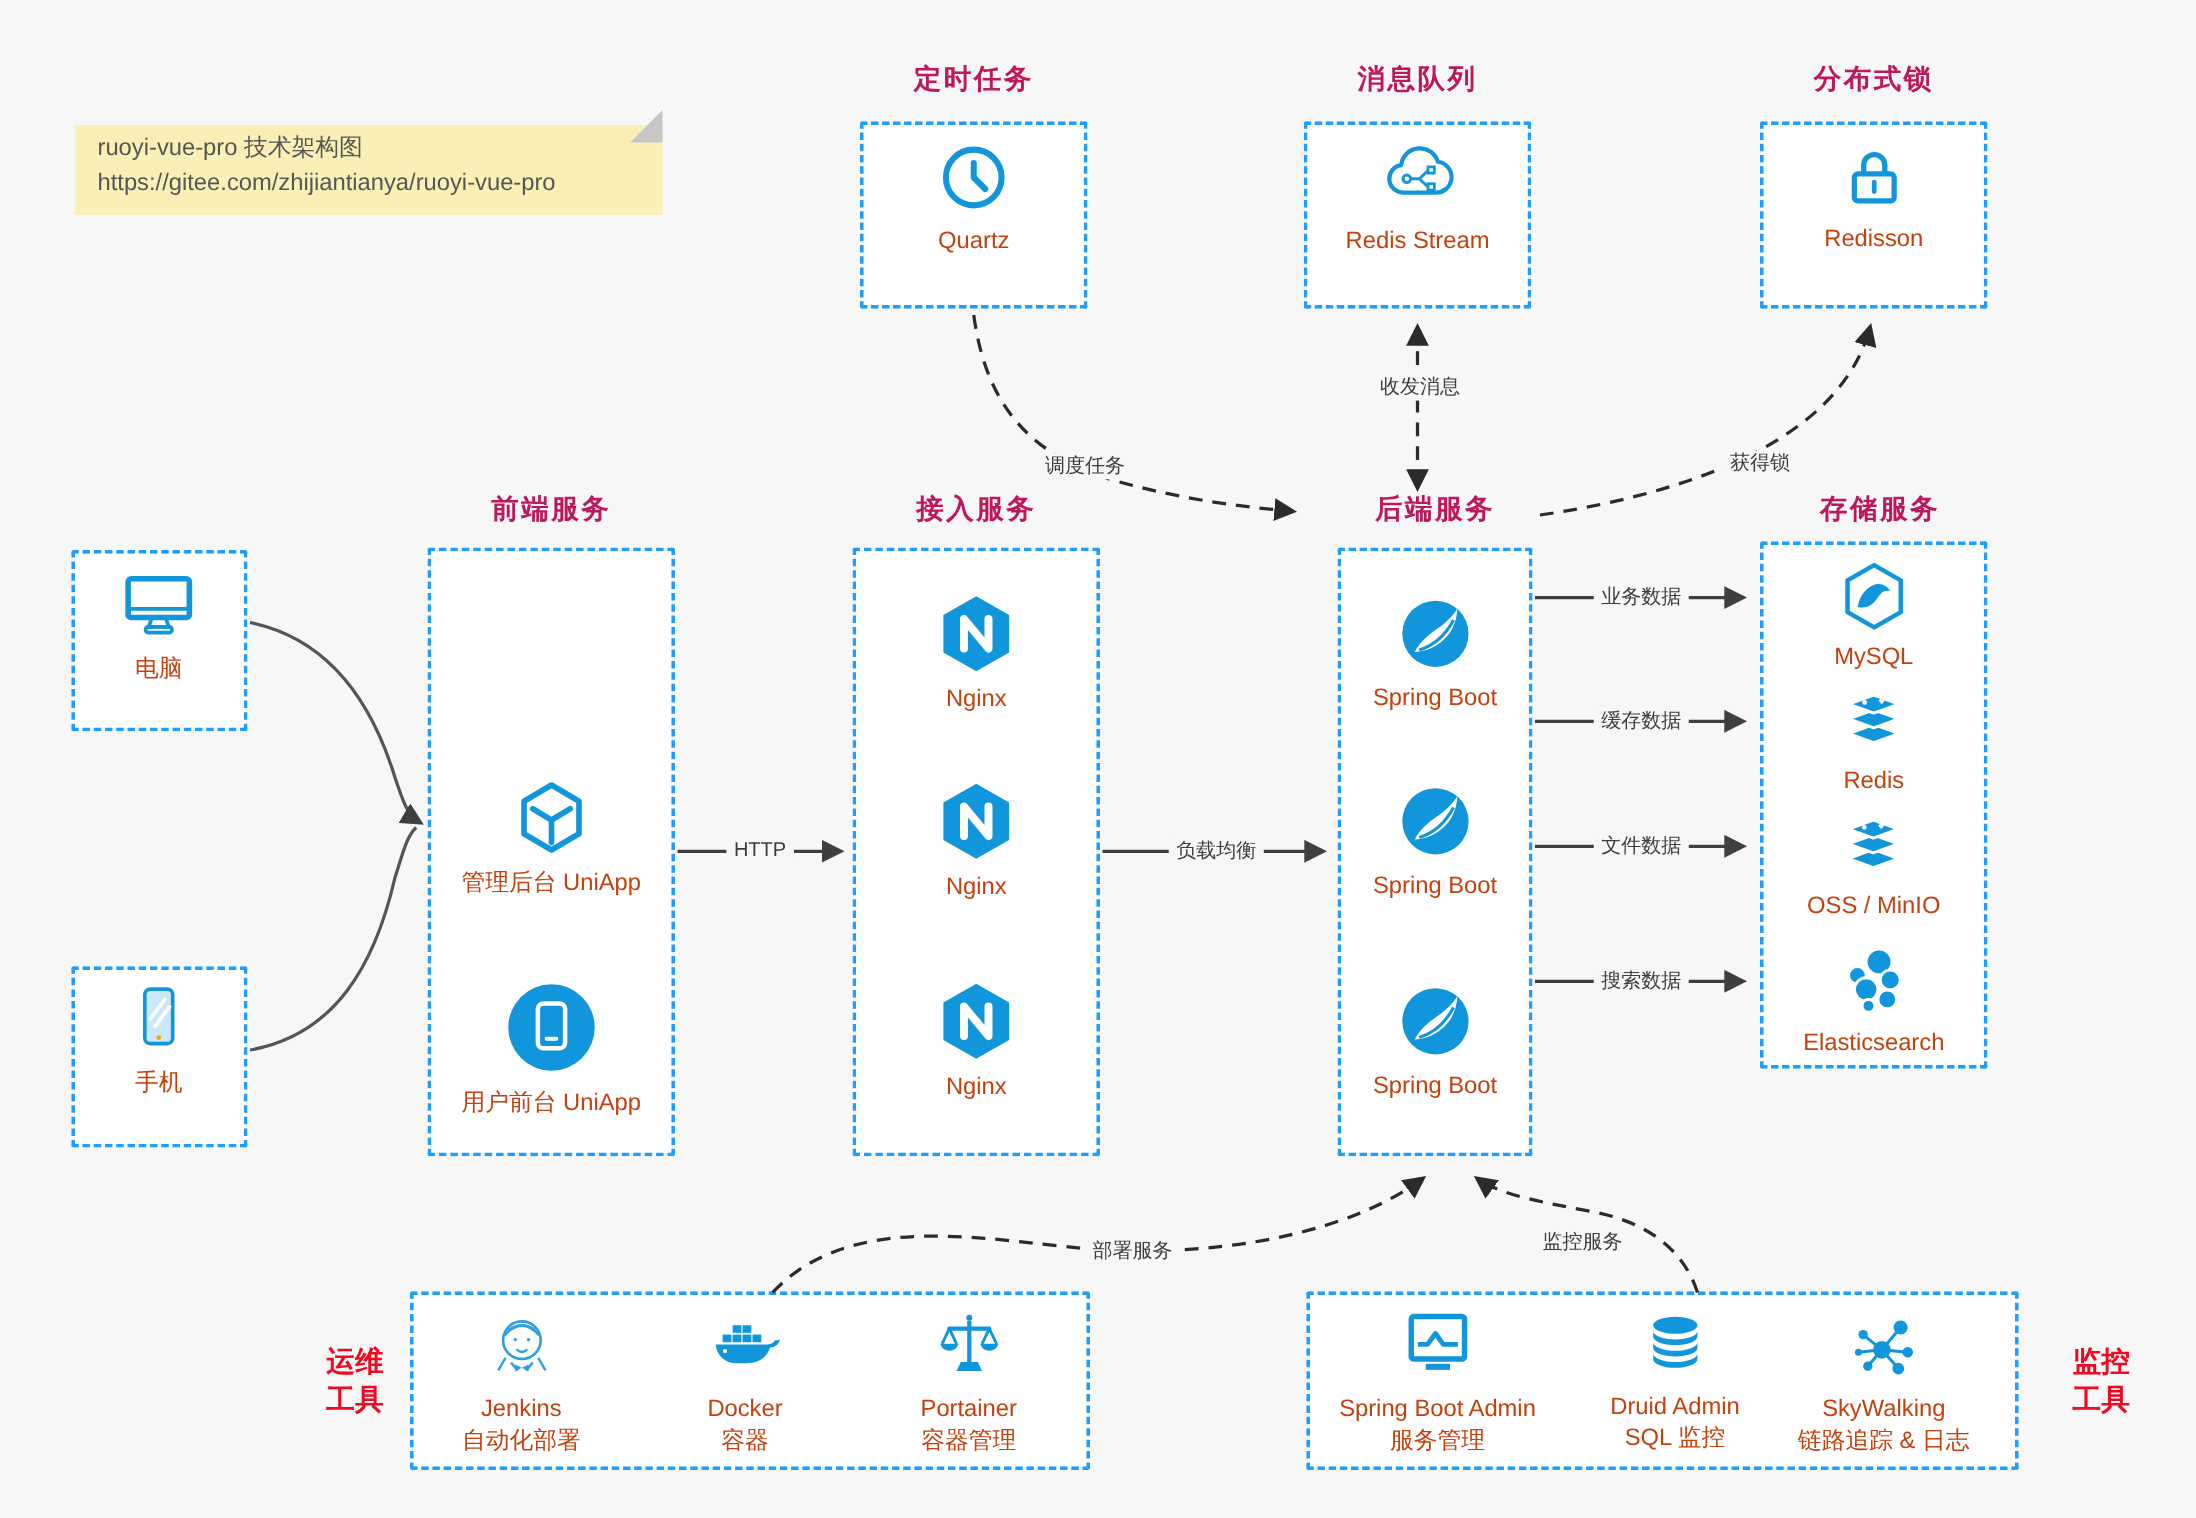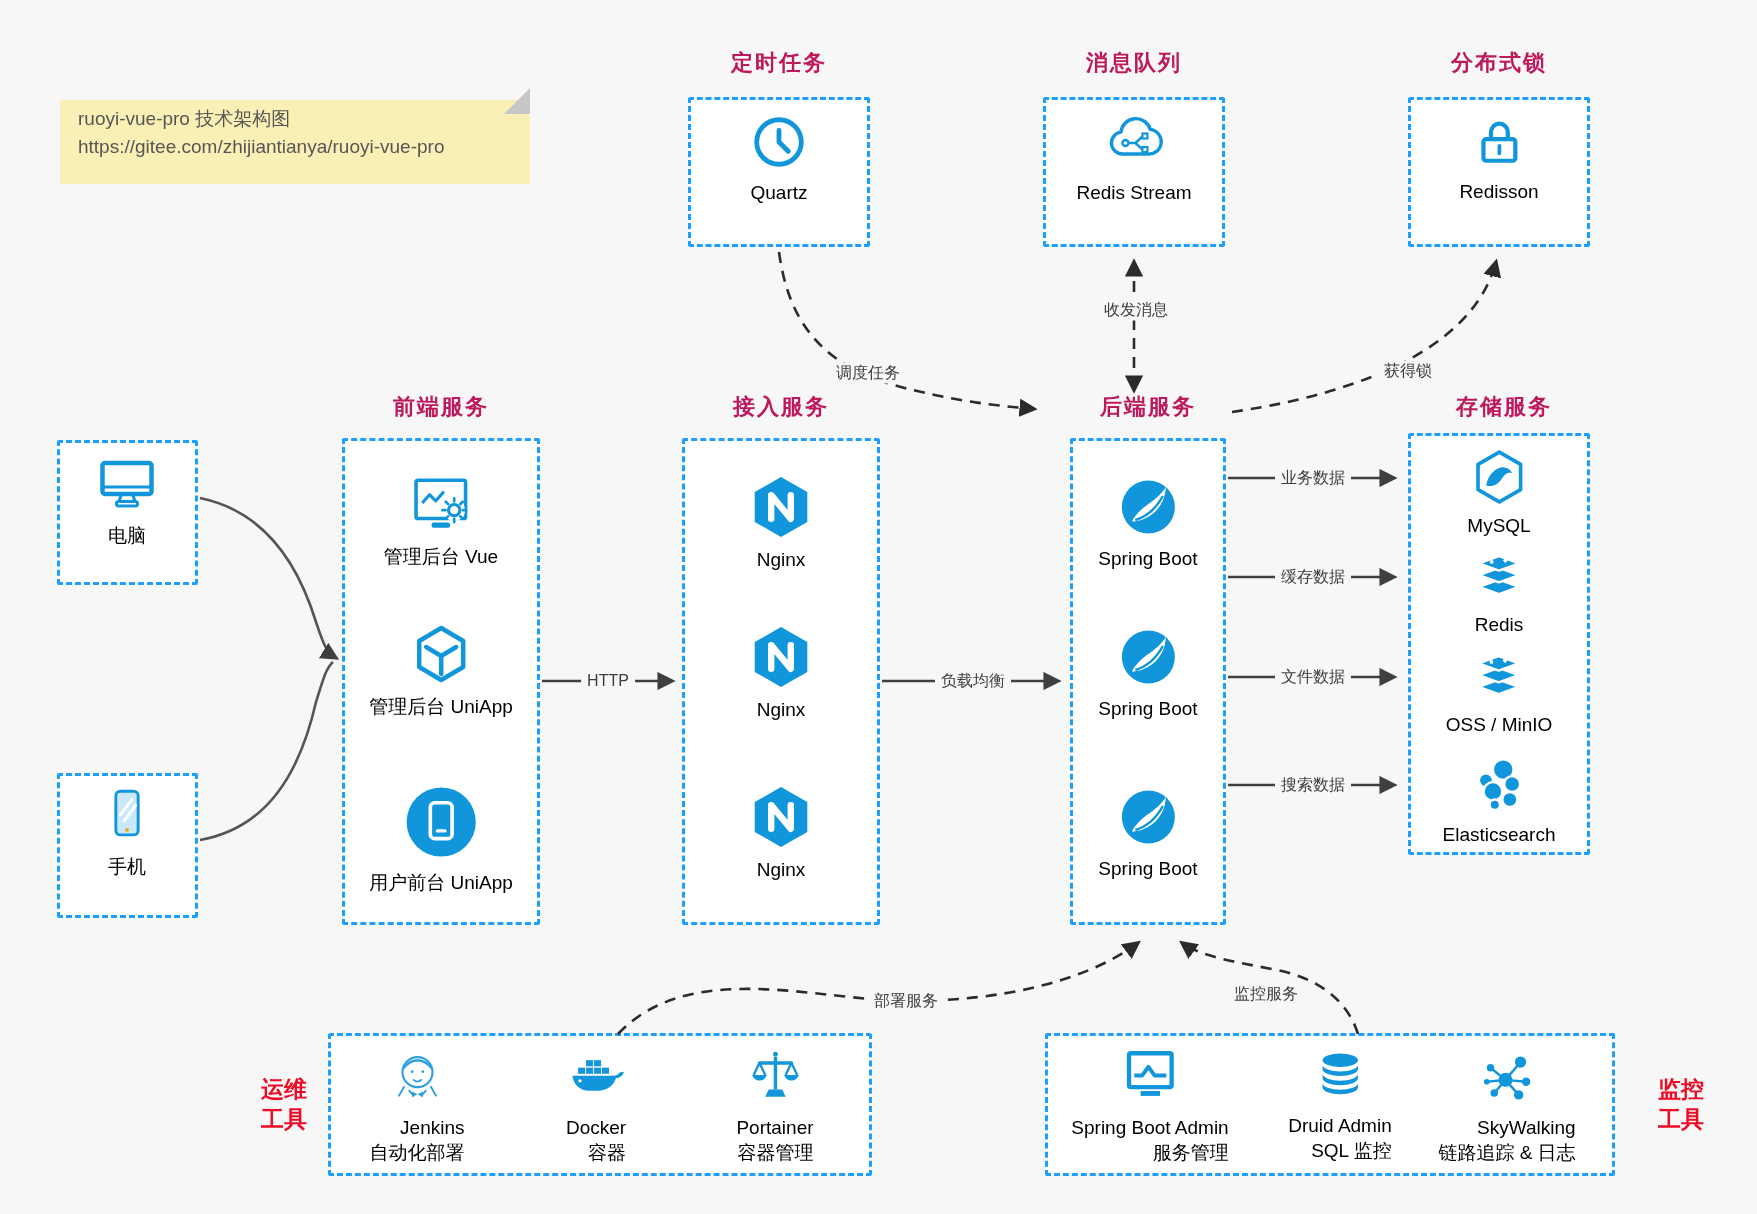--- a/index.html
+++ b/index.html
@@ -1,23 +1,23 @@
 <!DOCTYPE html>
 <html><head>
 <meta charset="utf-8">
 <style>
   html,body{margin:0;padding:0;background:#f7f7f7;font-family:"Liberation Sans","DejaVu Sans",sans-serif;}
   #canvas{position:relative;width:1757px;height:1214px;background:#f7f7f7;overflow:hidden;}
   .dbox{position:absolute;background:#ffffff;border:3px dashed #1e9fff;box-sizing:border-box;border-radius:2px;}
   .gtitle{position:absolute;transform:translateX(-50%);color:#be185d;font-size:22px;font-weight:bold;white-space:nowrap;letter-spacing:2px;}
   .node{position:absolute;transform:translateX(-50%);display:flex;flex-direction:column;align-items:center;}
-  .node .lbl{margin-top:7px;font-size:19px;color:#000000;white-space:nowrap;text-align:right;line-height:25px;}
+  .node .lbl{margin-top:7px;font-size:19px;color:#c2410c;white-space:nowrap;text-align:center;line-height:25px;}
   .elabel{position:absolute;transform:translate(-50%,-50%);background:#f7f7f7;color:#3d3d3d;font-size:16px;padding:0 6px;white-space:nowrap;z-index:5;}
   .sidelabel{position:absolute;transform:translateX(-50%);color:#ee0a24;font-size:23px;font-weight:bold;text-align:center;line-height:30px;white-space:pre-line;}
-  #note{position:absolute;left:60px;top:100px;width:470px;height:84px;background:#faf0b5;padding:5px 0 0 18px;box-sizing:border-box;}
+  #note{position:absolute;left:60px;top:100px;width:470px;height:72px;background:#faf0b5;padding:5px 0 0 18px;box-sizing:border-box;}
   #note .nline{font-size:19px;color:#565656;line-height:28px;white-space:nowrap;}
   #note .fold{position:absolute;right:0;top:-12px;width:0;height:0;border-bottom:26px solid #c7c7c7;border-left:26px solid transparent;}
   svg.arrows{position:absolute;left:0;top:0;width:1757px;height:1214px;pointer-events:none;z-index:4;}
   .icn{display:block;}
 </style>
 </head>
 <body>
 
 <div id="canvas">
 
@@ -203,26 +203,20 @@
       </svg>
     <div class="lbl">电脑</div>
   </div>
   <div class="node" style="left:127px;top:785px">
     <svg class="icn" width="62" height="62">
         <use href="#sym-mobile"></use>
       </svg>
     <div class="lbl">手机</div>
   </div>
 
-  <div class="node" style="left:441px;top:471px">
-    <svg class="icn" width="66" height="66">
-        <use href="#sym-adminscreen"></use>
-      </svg>
-    <div class="lbl">管理后台 Vue</div>
-  </div>
   <div class="node" style="left:441px;top:623px">
     <svg class="icn" width="64" height="64">
         <use href="#sym-cube"></use>
       </svg>
     <div class="lbl">管理后台 UniApp</div>
   </div>
   <div class="node" style="left:441px;top:781px">
     <svg class="icn" width="82" height="82">
         <use href="#sym-phonecircle"></use>
       </svg>

